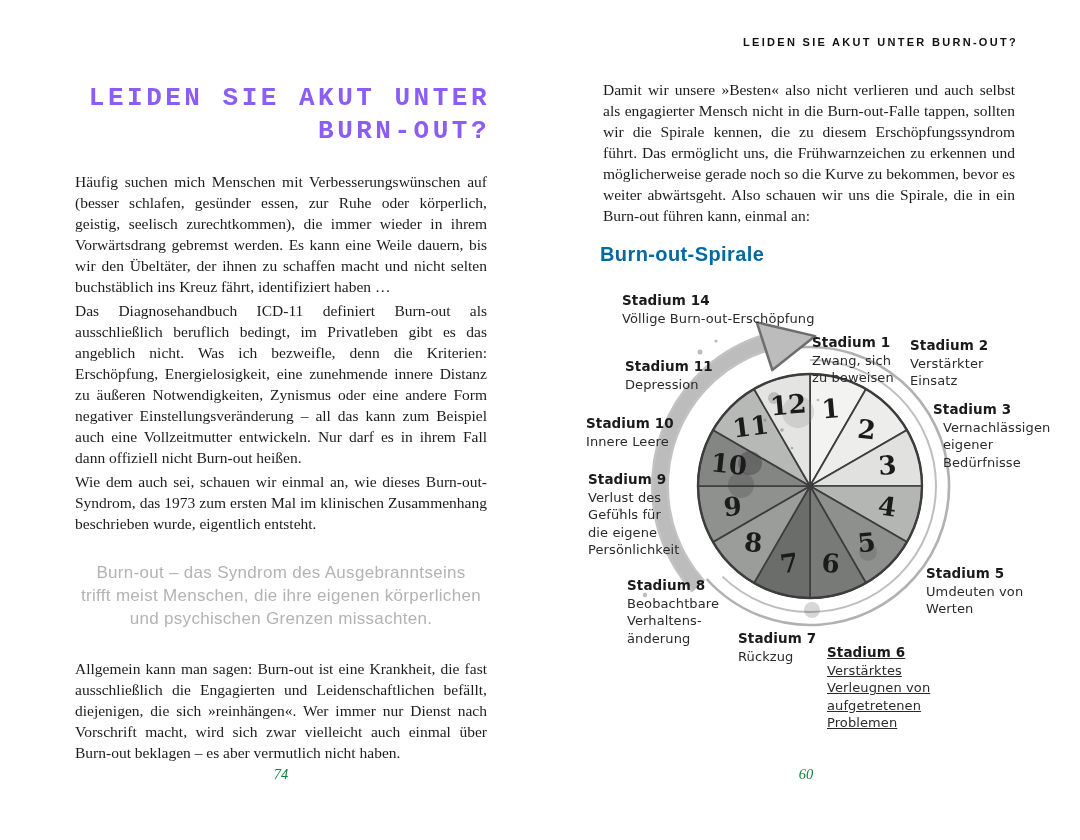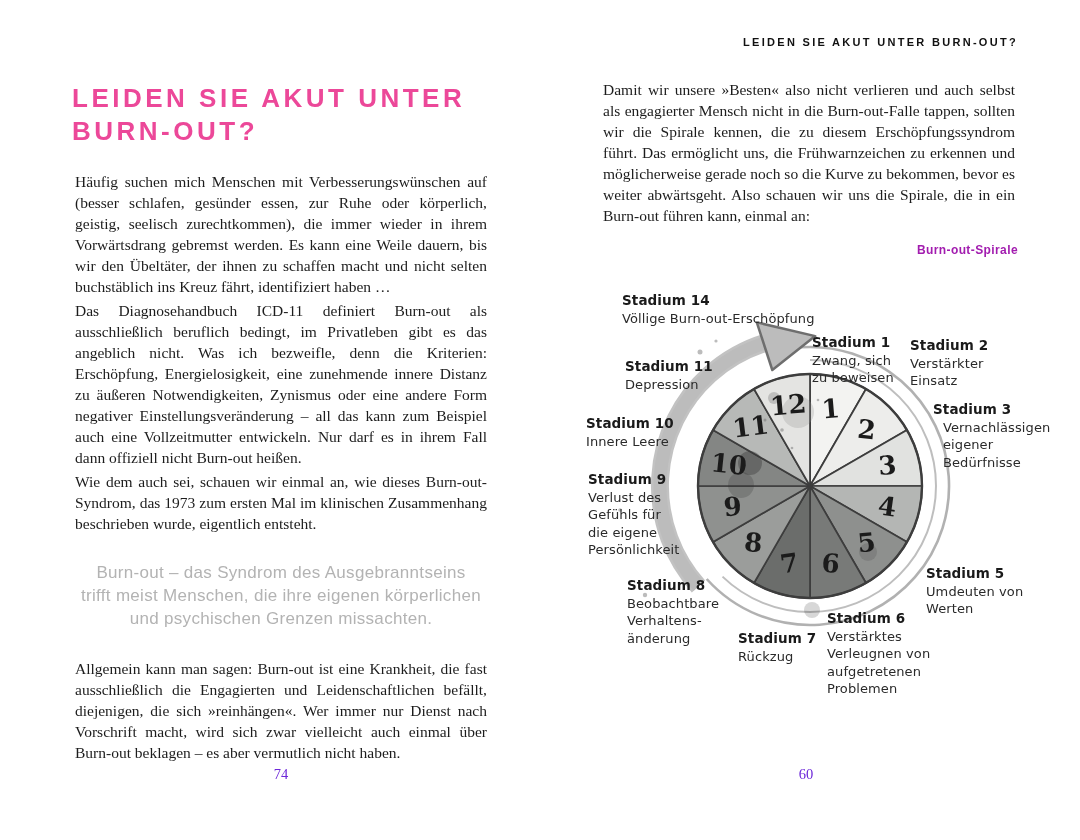--- a/index.html
+++ b/index.html
@@ -1,54 +1,54 @@
 <!DOCTYPE html>
 <html lang="de"><head>
 <meta charset="utf-8">
 <style>
   html,body{margin:0;padding:0;background:#ffffff;}
   body{width:1080px;height:840px;position:relative;overflow:hidden;
        font-family:"Liberation Serif",serif;color:#1c1c1c;}
 
   
   .left-col{position:absolute;left:72px;top:82px;width:418px;}
-  .chapter-title{font-family:Liberation Sans, sans-serif;font-weight:700;
-       font-size:26px;line-height:33px;letter-spacing:3.5px;color:#ec4899;
-       text-align:left;margin:0 0 23px 0;}
+  .chapter-title{font-family:Liberation Mono, monospace;font-weight:700;
+       font-size:26px;line-height:33px;letter-spacing:3.5px;color:#8b5cf6;
+       text-align:right;margin:0 0 23px 0;}
   .body-p{font-size:15.5px;line-height:21px;text-align:justify;margin:3px;
        hyphens:auto;-webkit-hyphens:auto;}
   .pull-quote{font-family:"Liberation Sans",sans-serif;color:#b3b3b3;
        font-size:17px;line-height:23px;text-align:center;letter-spacing:.3px;
        margin:27px 8px 28px 8px;}
-  .page-num{position:absolute;top:766px;font-size:14.5px;text-align:center;color:#6d28d9;}
+  .page-num{position:absolute;top:766px;font-size:14.5px;text-align:center;color:#15803d;font-style:italic;}
   .page-num.l{left:72px;width:418px;}
   .page-num.r{left:600px;width:412px;}
 
   
   .right-col{position:absolute;left:600px;top:36px;width:418px;}
   .running-header{font-family:"Liberation Sans",sans-serif;font-weight:700;
        font-size:11px;letter-spacing:2.3px;color:#111;text-align:right;
        margin:0 0 31px 0;}
   .diagram-title{font-family:"Liberation Sans",sans-serif;font-weight:700;
-       font-size:12px;letter-spacing:.4px;color:#a21caf;text-align:right;
+       font-size:20px;letter-spacing:.4px;color:#0369a1;text-align:left;
        margin:17px 0 0 0;}
 
   
   .diagram{position:absolute;left:560px;top:280px;width:500px;height:470px;}
   .diagram svg{position:absolute;left:0;top:0;}
   .stage{position:absolute;font-family:"DejaVu Sans",sans-serif;
        font-size:13px;line-height:17.5px;color:#2a2a2a;letter-spacing:.1px;}
   .stage .st-title{display:block;font-weight:700;font-size:13.5px;color:#1a1a1a;}
   .stage .st-desc{display:block;white-space:pre-line;}
   .st1{left:252px;top:26px;margin-top:28px;}
   .st2{left:350px;top:57px;}
   .st3{left:373px;top:121px;} .st3 .st-desc{margin-left:10px;}
   .st4{left:368px;top:198px;width:132px;text-align:center;}
   .st5{left:366px;top:285px;}
-  .st6{left:267px;top:330px;}
+  .st6{left:267px;top:364px;text-decoration:underline;}
   .st7{left:178px;top:350px;}
   .st8{left:67px;top:297px;}
   .st9{left:28px;top:191px;}
   .st10{left:26px;top:135px;}
   .st11{left:65px;top:78px;}
   .st12{left:62px;top:12px;}
 </style>
 </head>
 <body>
 

